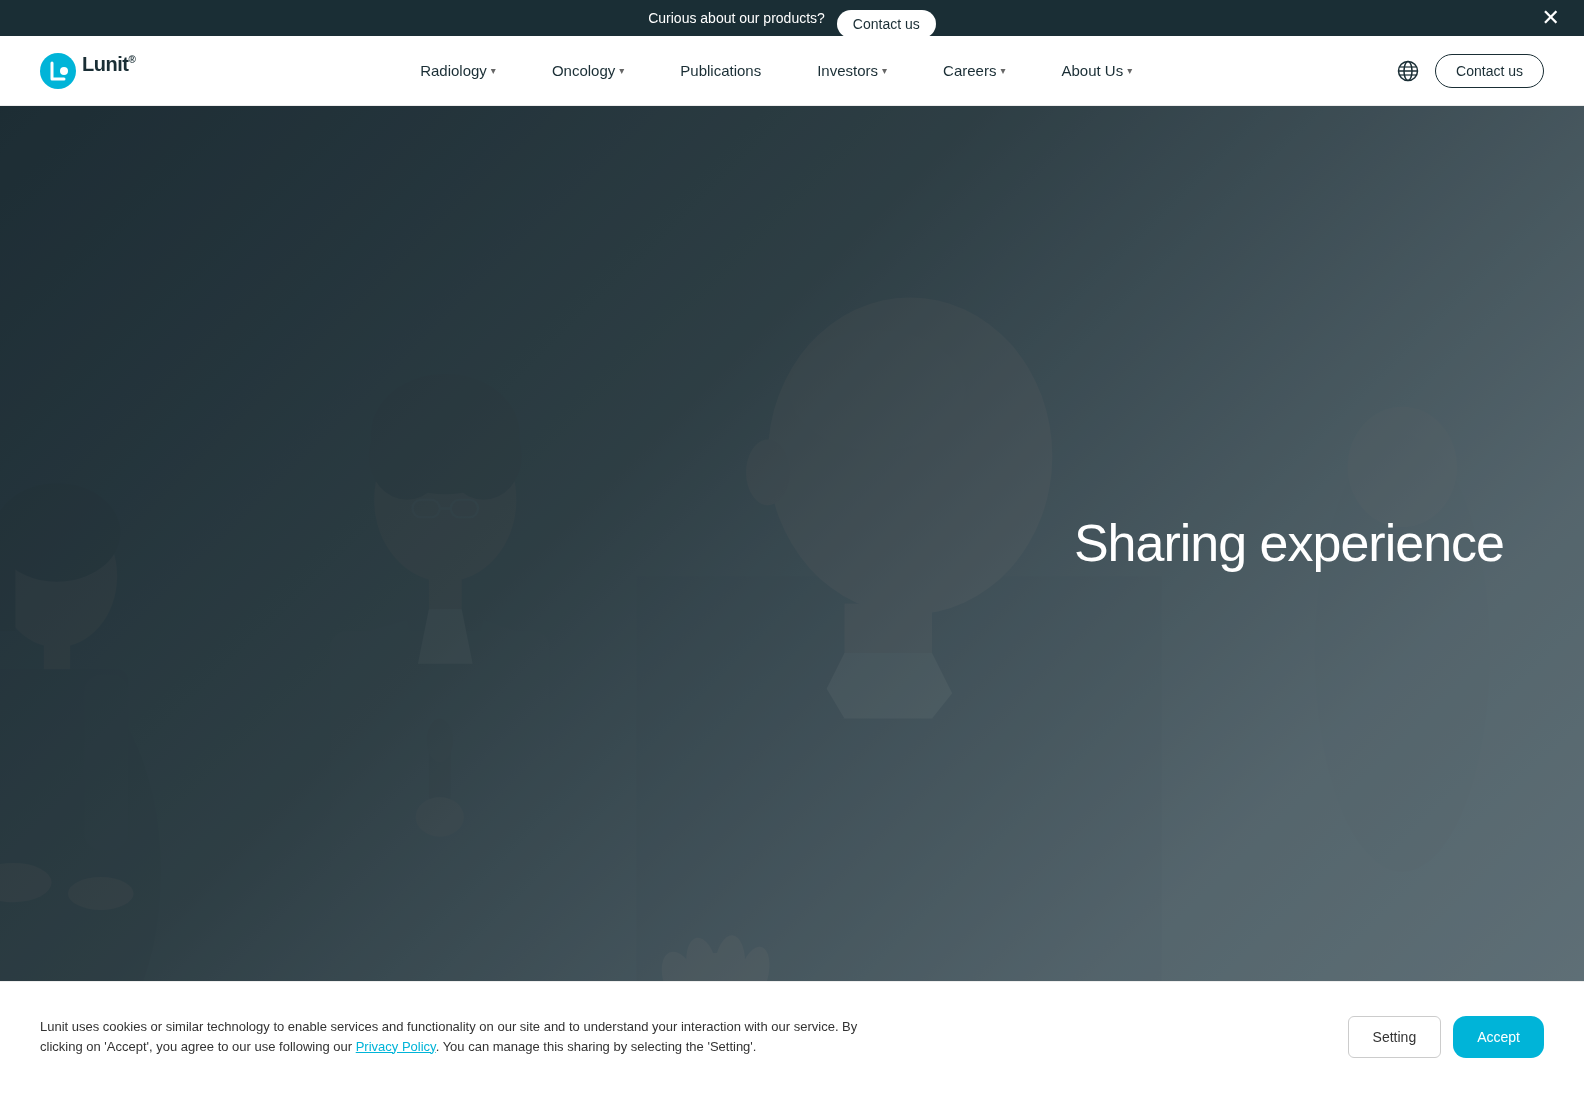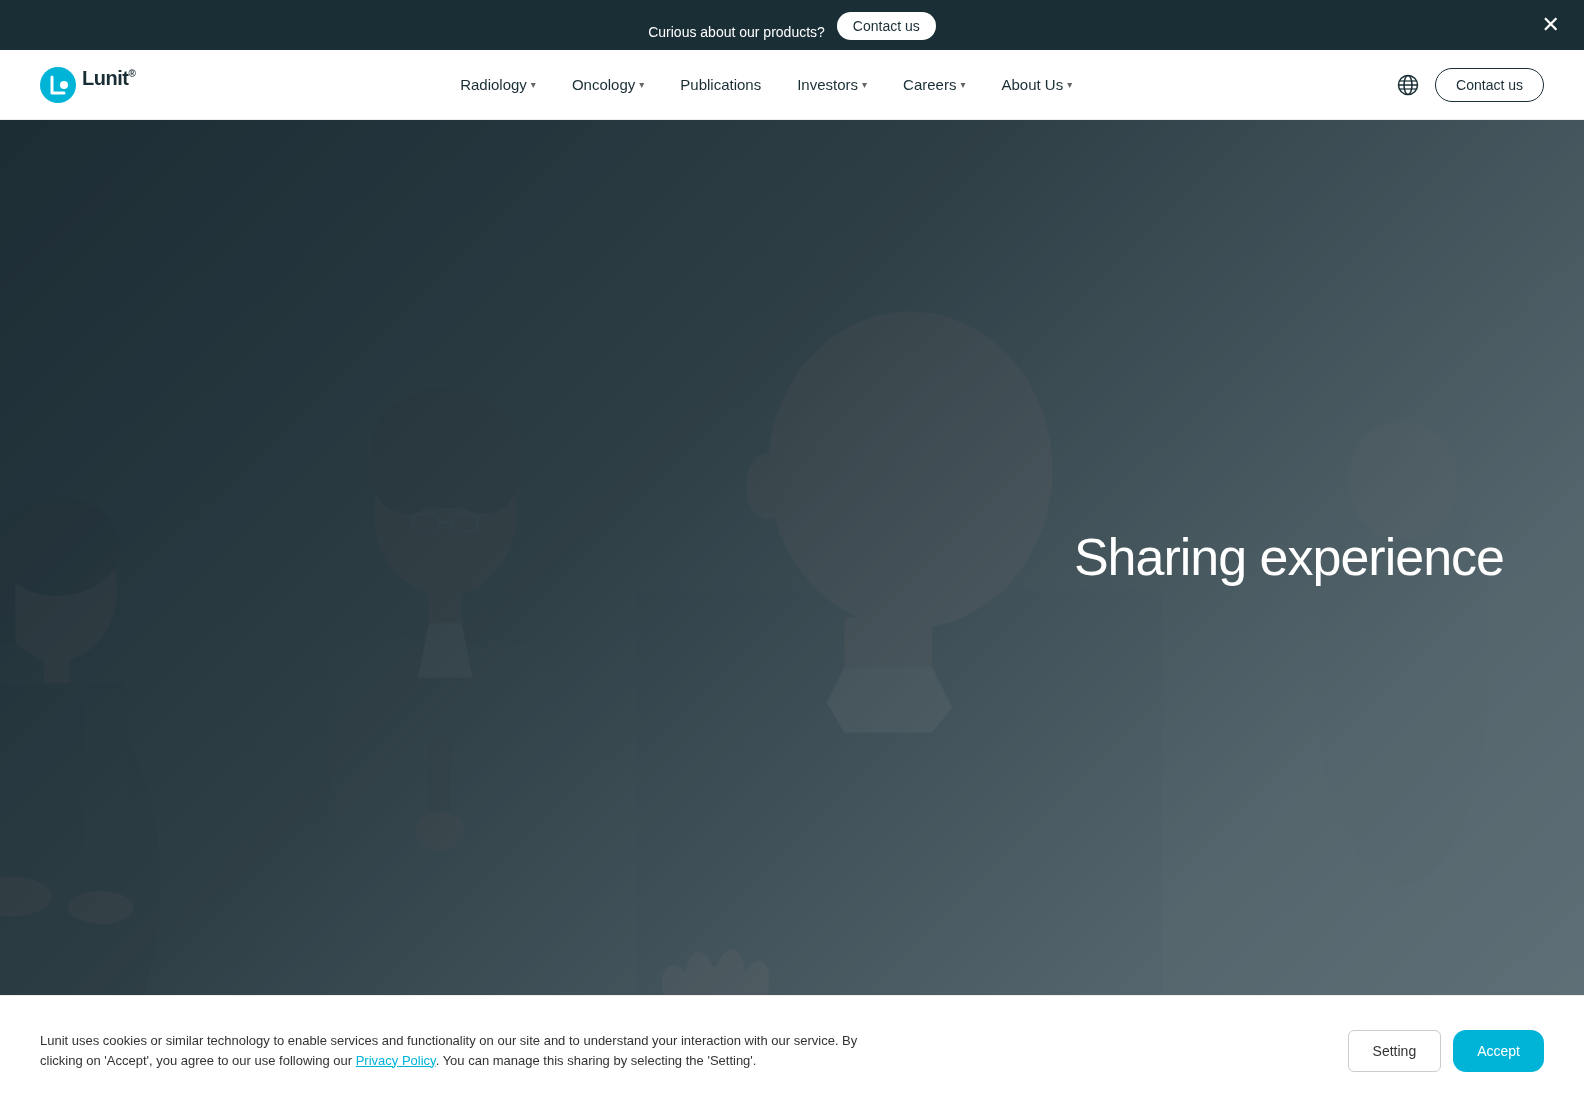--- a/index.html
+++ b/index.html
@@ -3,26 +3,26 @@
   <meta charset="utf-8">
   <style>
     *, *::before, *::after { box-sizing: border-box; margin: 0; padding: 0; }
     body { font-family: -apple-system, BlinkMacSystemFont, 'Segoe UI', sans-serif; overflow-x: hidden; width: 1584px; }
 
     
     #announcement-bar {
       background-color: #1a2e35;
       color: #fff;
       display: flex;
-      align-items: flex-end;
+      align-items: flex-start;
       justify-content: center;
       padding: 10px 8px;
       font-size: 14px;
       position: relative;
-      height: 50px;
+      height: 36px;
     }
     #announcement-bar span { margin-right: 12px; }
     #contact-us-banner-btn {
       background: #fff;
       color: #1a2e35;
       border: none;
       border-radius: 20px;
       padding: 6px 16px;
       font-size: 14px;
       font-weight: 500;
@@ -85,20 +85,21 @@
       color: #1a2e35;
       font-size: 15px;
       font-weight: 500;
       background: none;
       border: none;
       cursor: pointer;
       display: flex;
       align-items: center;
       gap: 4px;
       padding: 0;
+      margin-left: 20px;
     }
     .nav-chevron {
       font-size: 10px;
       color: #666;
     }
 
     #nav-right {
       display: flex;
       align-items: center;
       gap: 16px;

